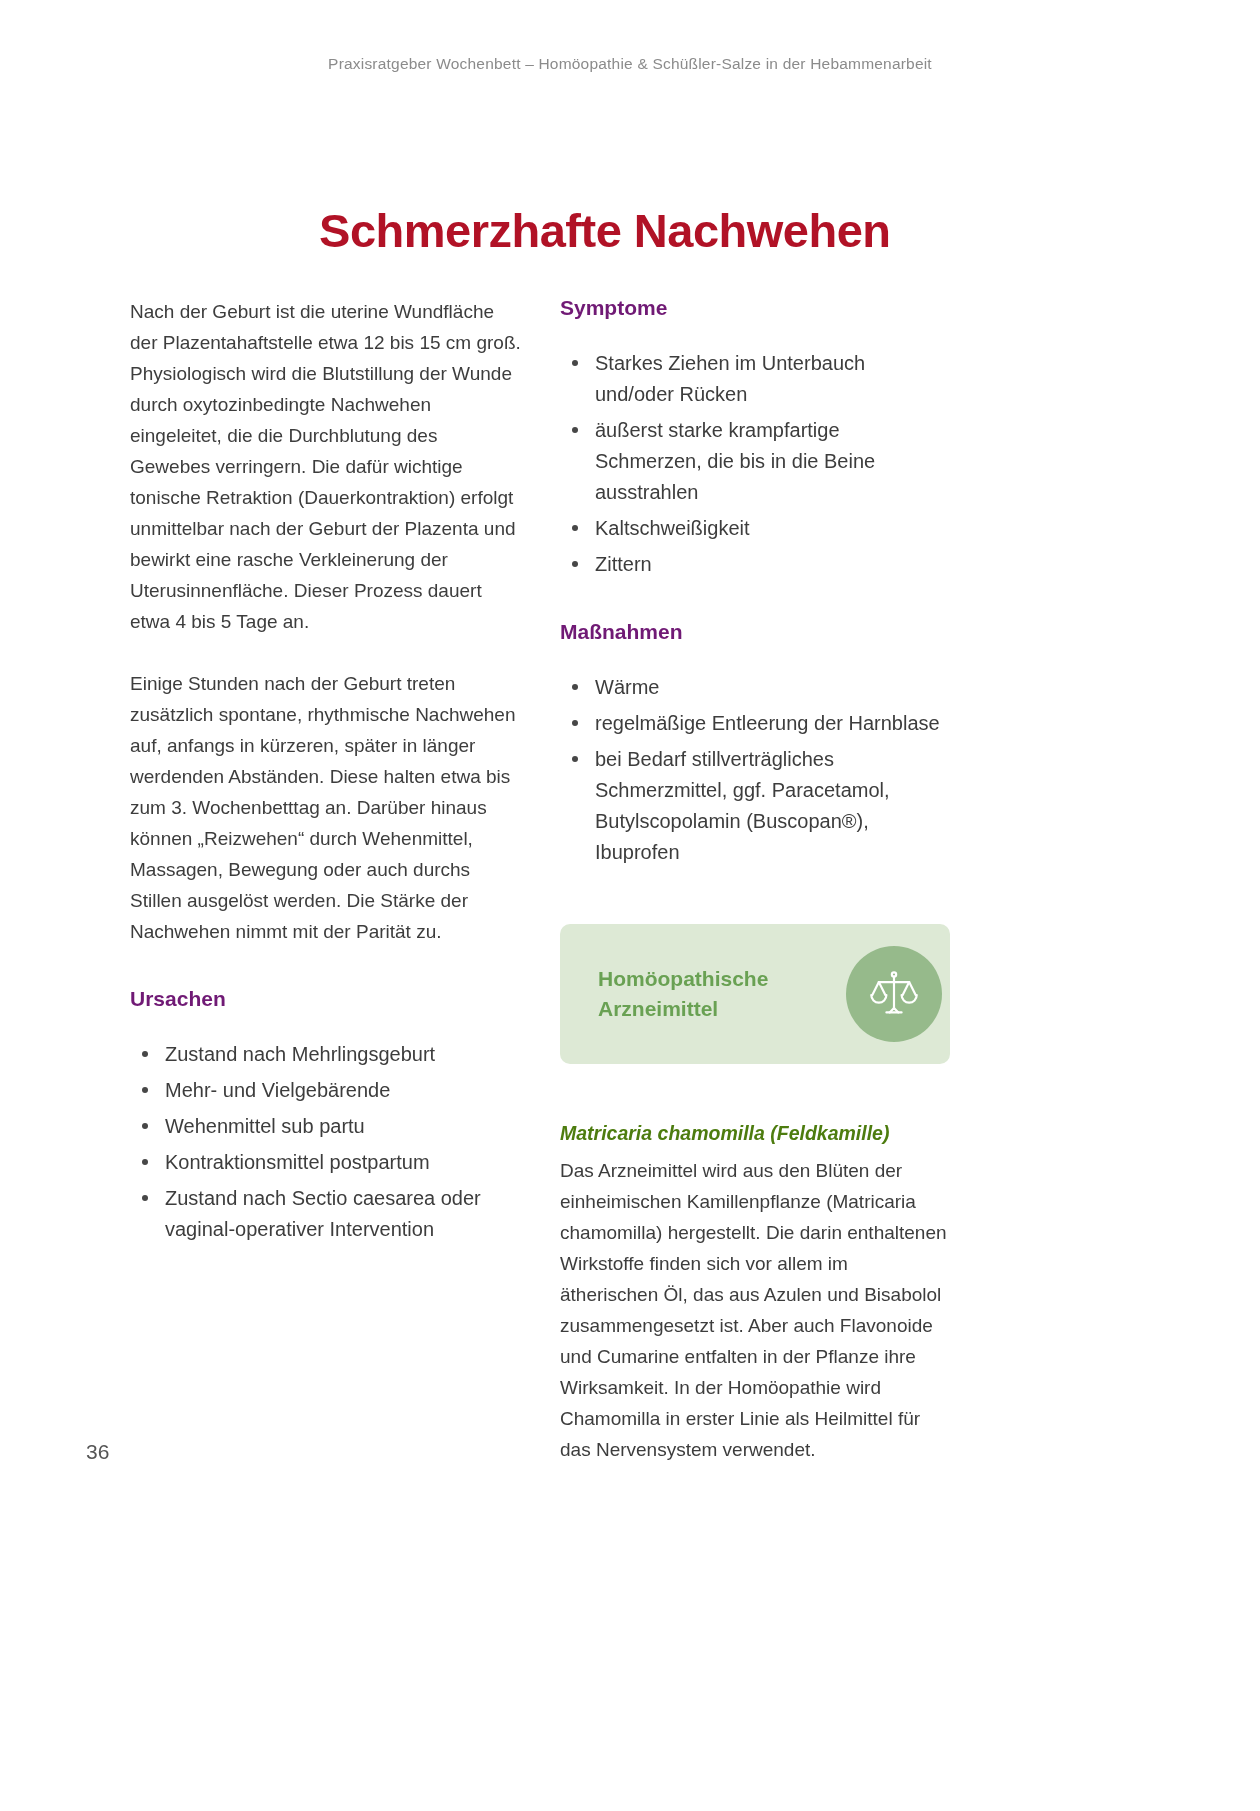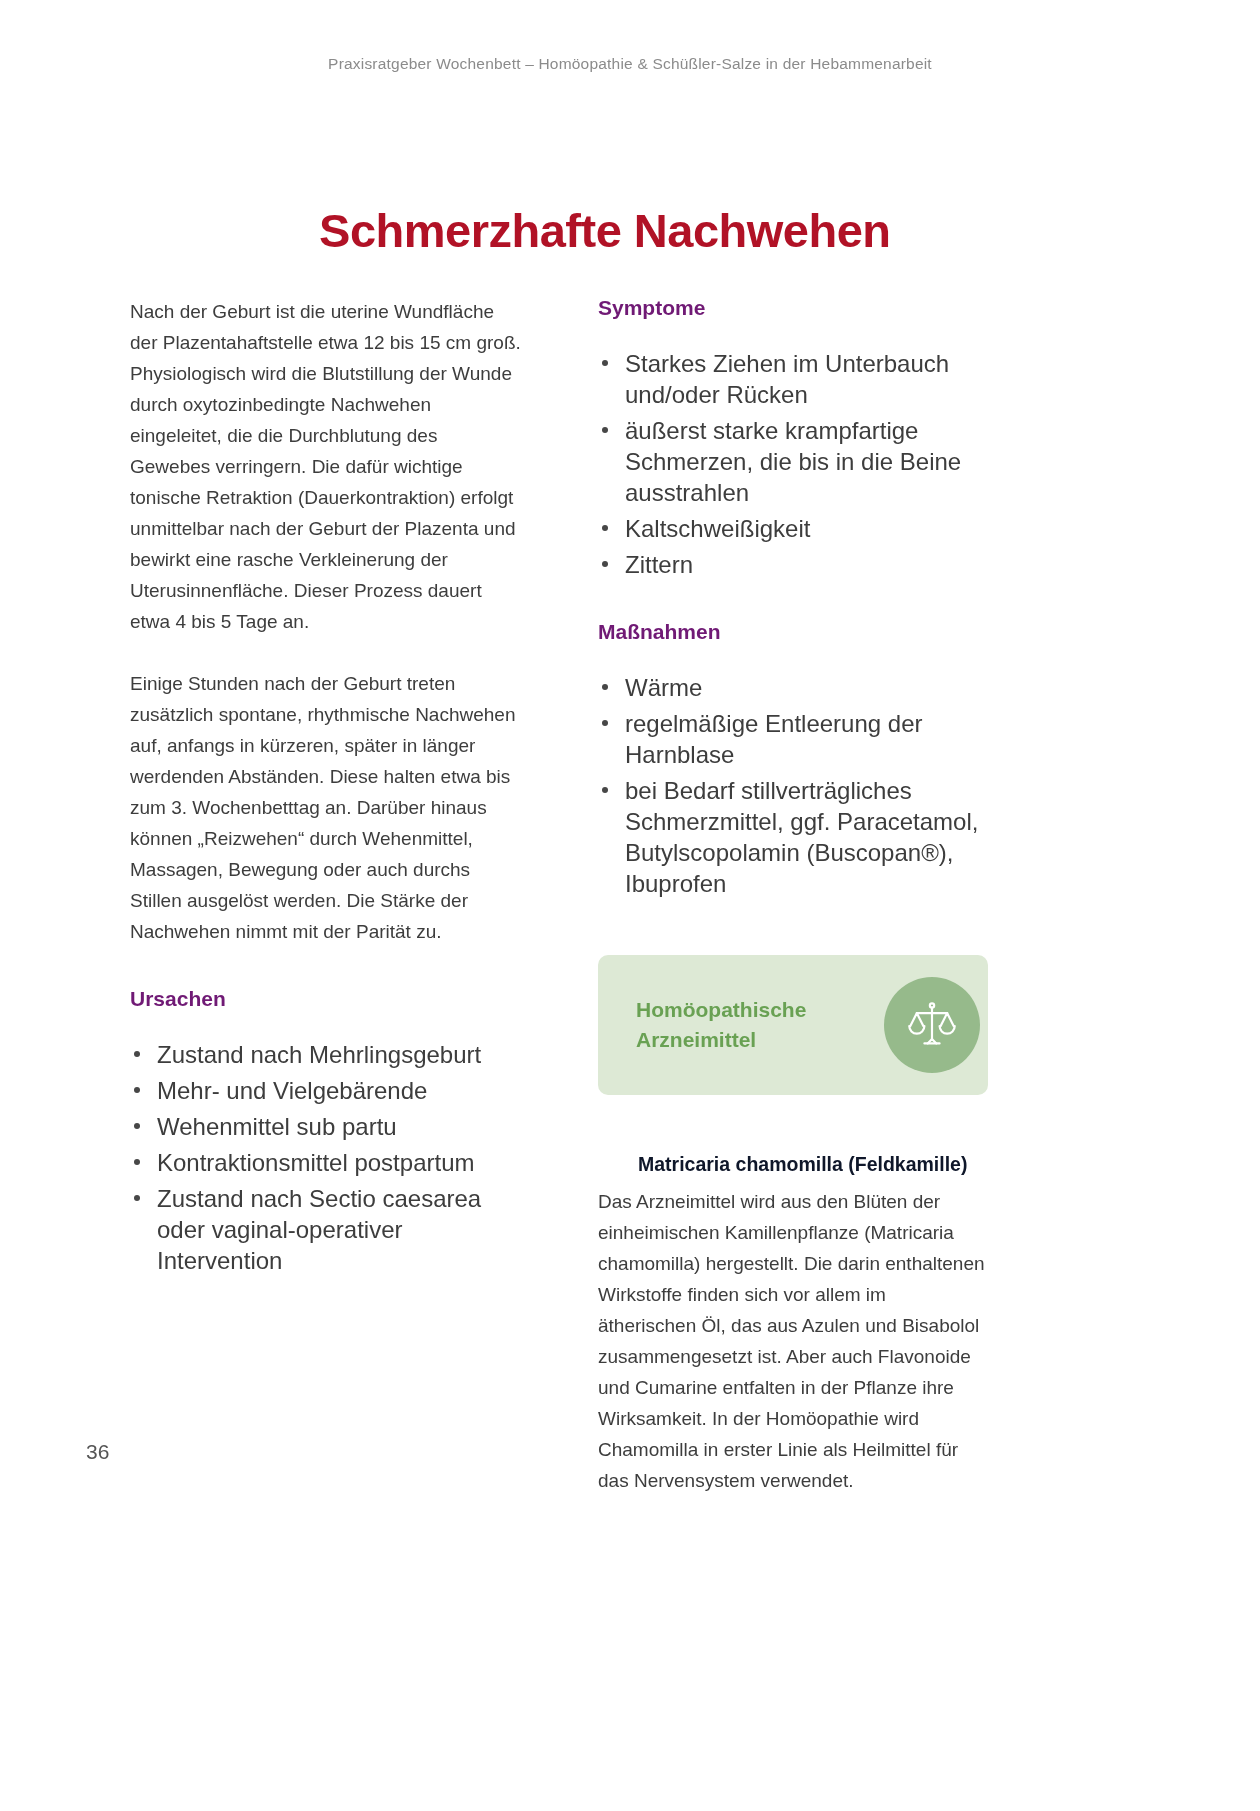--- a/index.html
+++ b/index.html
@@ -33,43 +33,43 @@
     font-weight: bold;
     letter-spacing: -0.5px;
     color: #b11226;
   }
   .columns {
     position: absolute;
     top: 296px;
     left: 130px;
     width: 836px;
     display: flex;
-    gap: 76px;
+    gap: 38px;
   }
   .col-left  { width: 392px; flex: 0 0 392px; }
   .col-right { width: 390px; flex: 0 0 390px; }
 
   p.body {
     font-size: 19px;
     line-height: 31px;
     margin: 0 0 31px 0;
   }
   h2.section {
     font-size: 21px;
     font-weight: bold;
     color: #701a75;
     margin: 0 0 28px 0;
   }
   h2.section.spaced { margin-top: 40px; }
 
   ul.bullets {
     list-style: none;
-    margin: 0;
+    margin: 8px;
     padding: 0;
-    font-size: 24px;
+    font-size: 20px;
     line-height: 31px;
   }
   ul.bullets li {
     position: relative;
     padding-left: 27px;
     margin-bottom: 5px;
   }
   ul.bullets li::before {
     content: "";
     position: absolute;
@@ -110,23 +110,23 @@
     display: flex;
     align-items: center;
     justify-content: center;
   }
   .badge-circle svg { display: block; }
 
   .remedy-heading {
     margin-top: 58px;
     margin-bottom: 10px;
     font-size: 19.5px;
-    font-weight: bold;
-    color: #0f172a;
-    margin-left: 40px;
+    font-style: italic;
+    font-weight: bold;
+    color: #4d7c0f;
   }
   .page-number {
     position: absolute;
     left: 86px;
     top: 1440px;
     font-size: 21px;
     color: #555555;
   }
 </style>
 </head>

